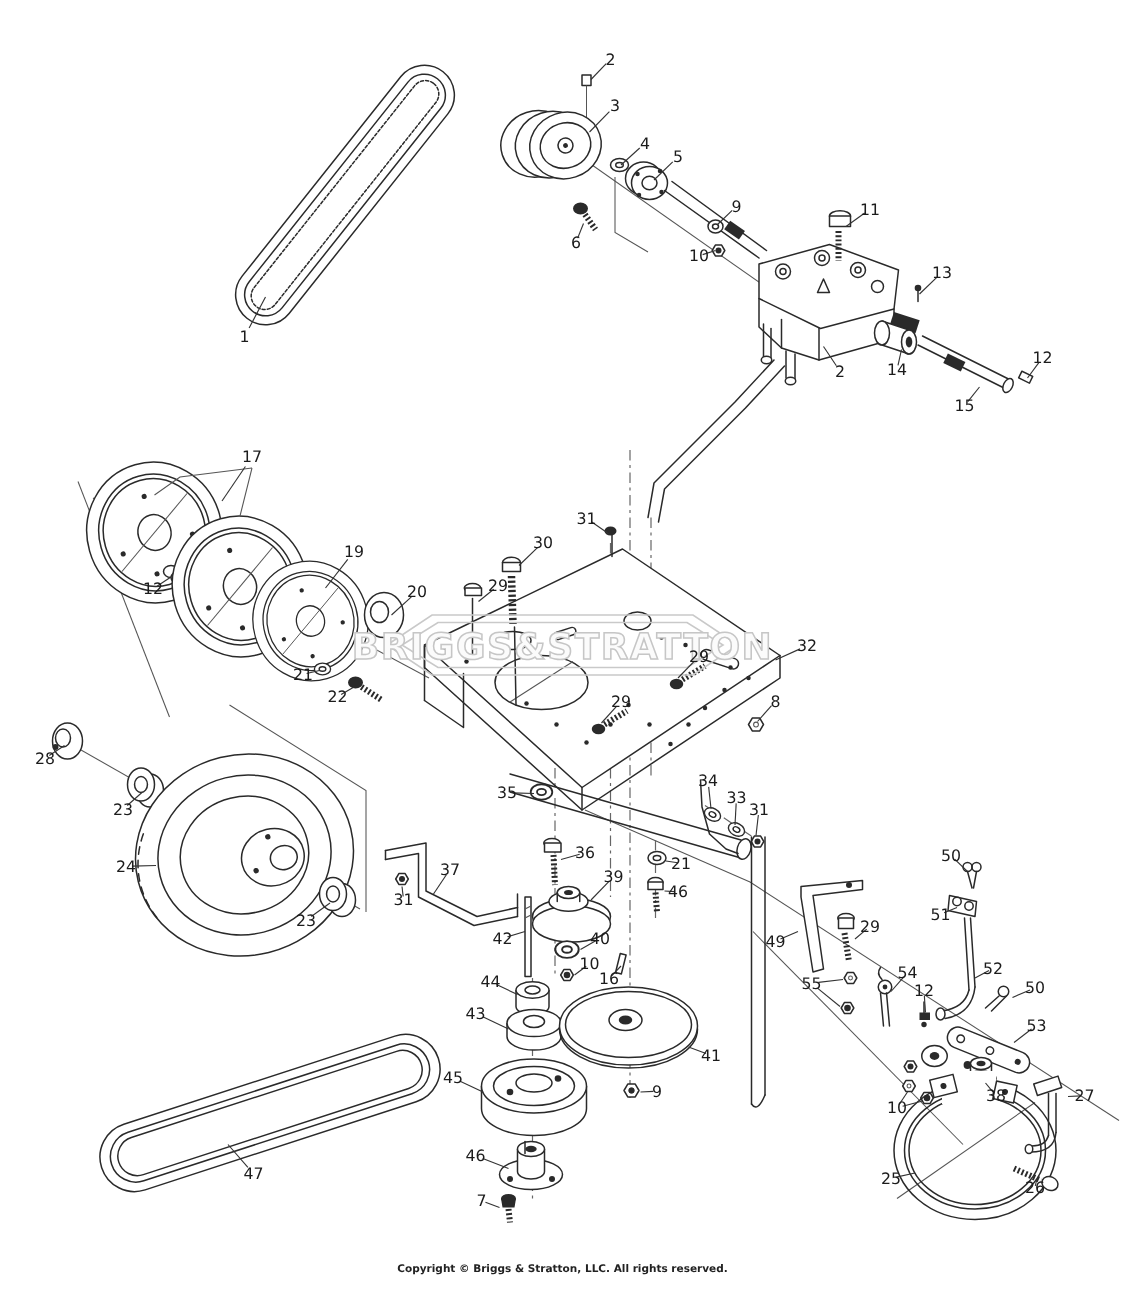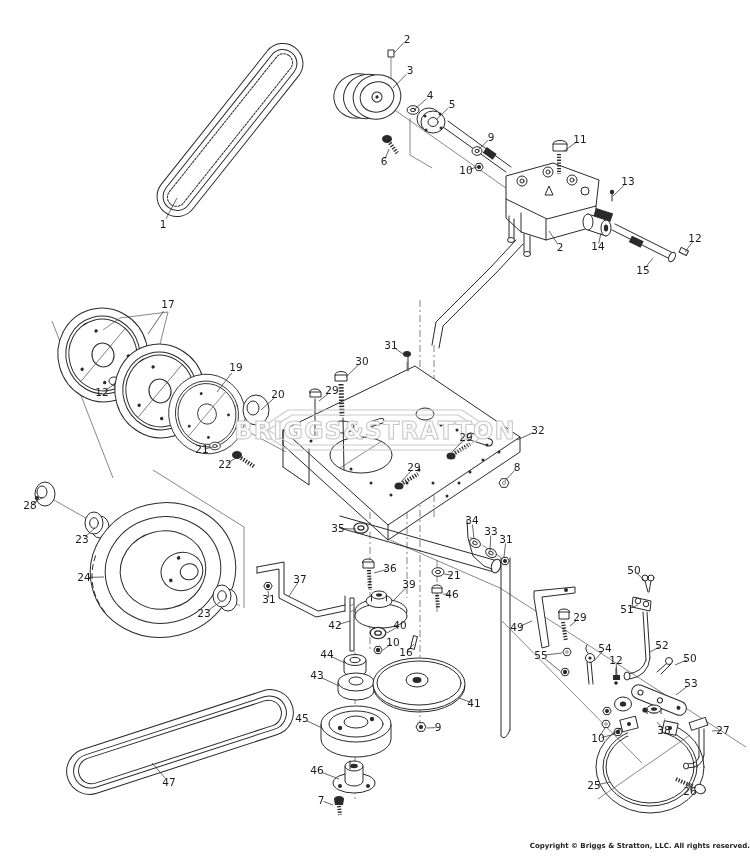--- a/index.html
+++ b/index.html
@@ -11,21 +11,21 @@
   .thin{fill:none;stroke:#555;stroke-width:.7;}
   .dk{fill:#2a2a2a;stroke:none;}
   .dash{fill:none;stroke:#666;stroke-width:.8;stroke-dasharray:7 3 2 3;}
   .thr{fill:none;stroke:#2a2a2a;stroke-width:5;stroke-dasharray:1.5 1.6;}
   .thr2{fill:none;stroke:#2a2a2a;stroke-width:4;stroke-dasharray:1.3 1.5;}
   .wm{stroke:#c9c9c9;fill:none;stroke-width:1.1;}
   .wmt{fill:#fbfbfb;stroke:#c6c6c6;stroke-width:1;font-weight:bold;letter-spacing:1px;
        font-family:"DejaVu Sans","Liberation Sans",sans-serif;}
   .callout-txt{font-size:10.5px;fill:#1c1c1c;font-family:"DejaVu Sans","Liberation Sans",sans-serif;}
   .leader{stroke:#333;stroke-width:.75;fill:none;}
-  #footer{position:absolute;left:0;right:0;top:842px;text-align:right;
+  #footer{position:absolute;left:0;right:0;top:842px;text-align:center;
           font-size:7px;font-weight:bold;color:#222;}
 </style>
 </head>
 <body>
 
 <div id="page">
 <svg width="750" height="860" viewBox="0 0 750 860">
   <defs>
     <g id="hex5">
           <polygon class="lnw" points="5,0 2.5,4.3 -2.5,4.3 -5,0 -2.5,-4.3 2.5,-4.3"></polygon>

